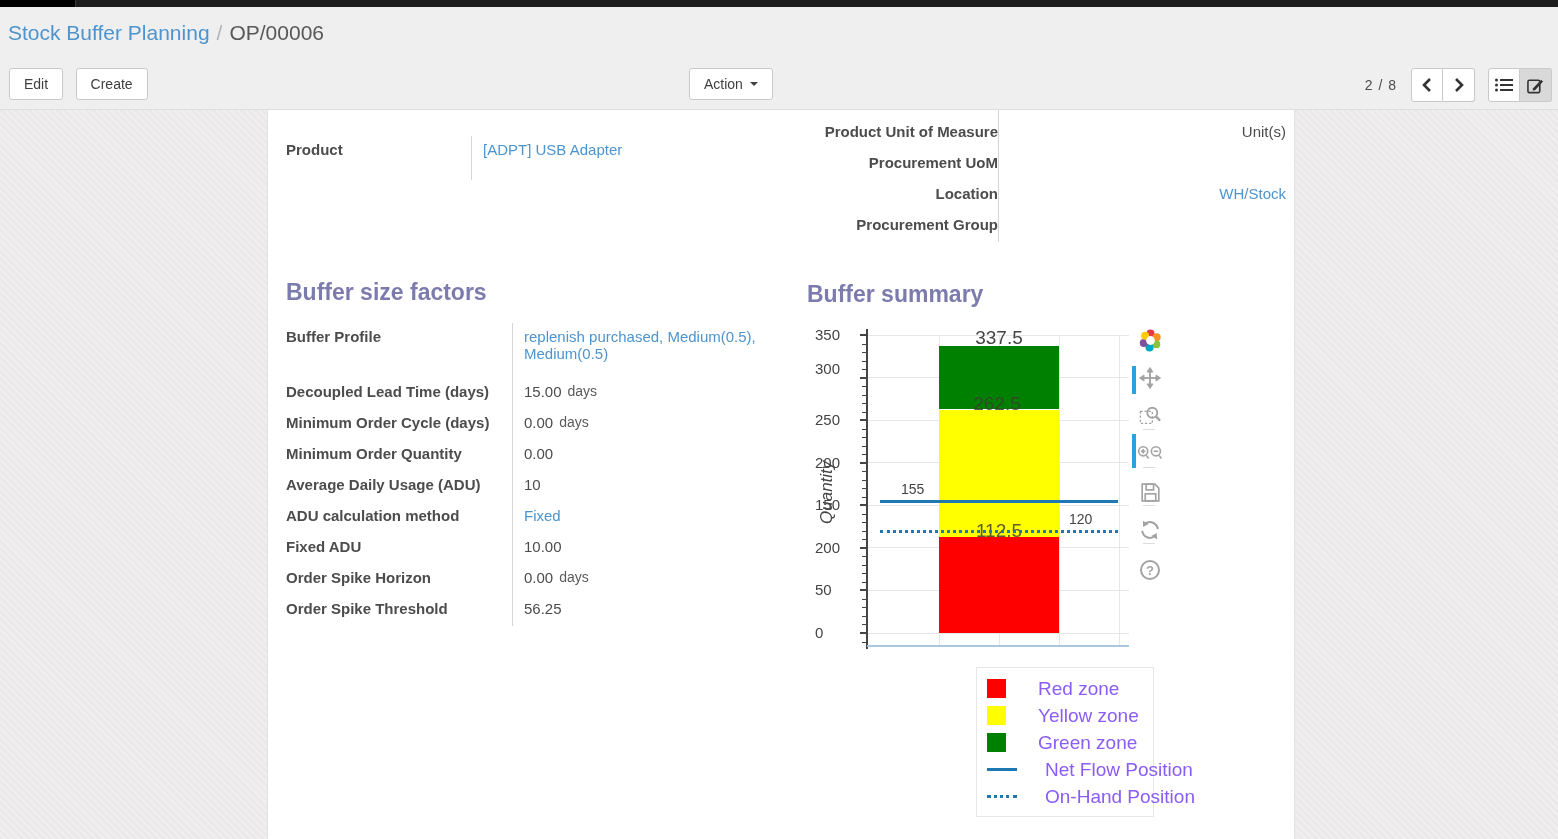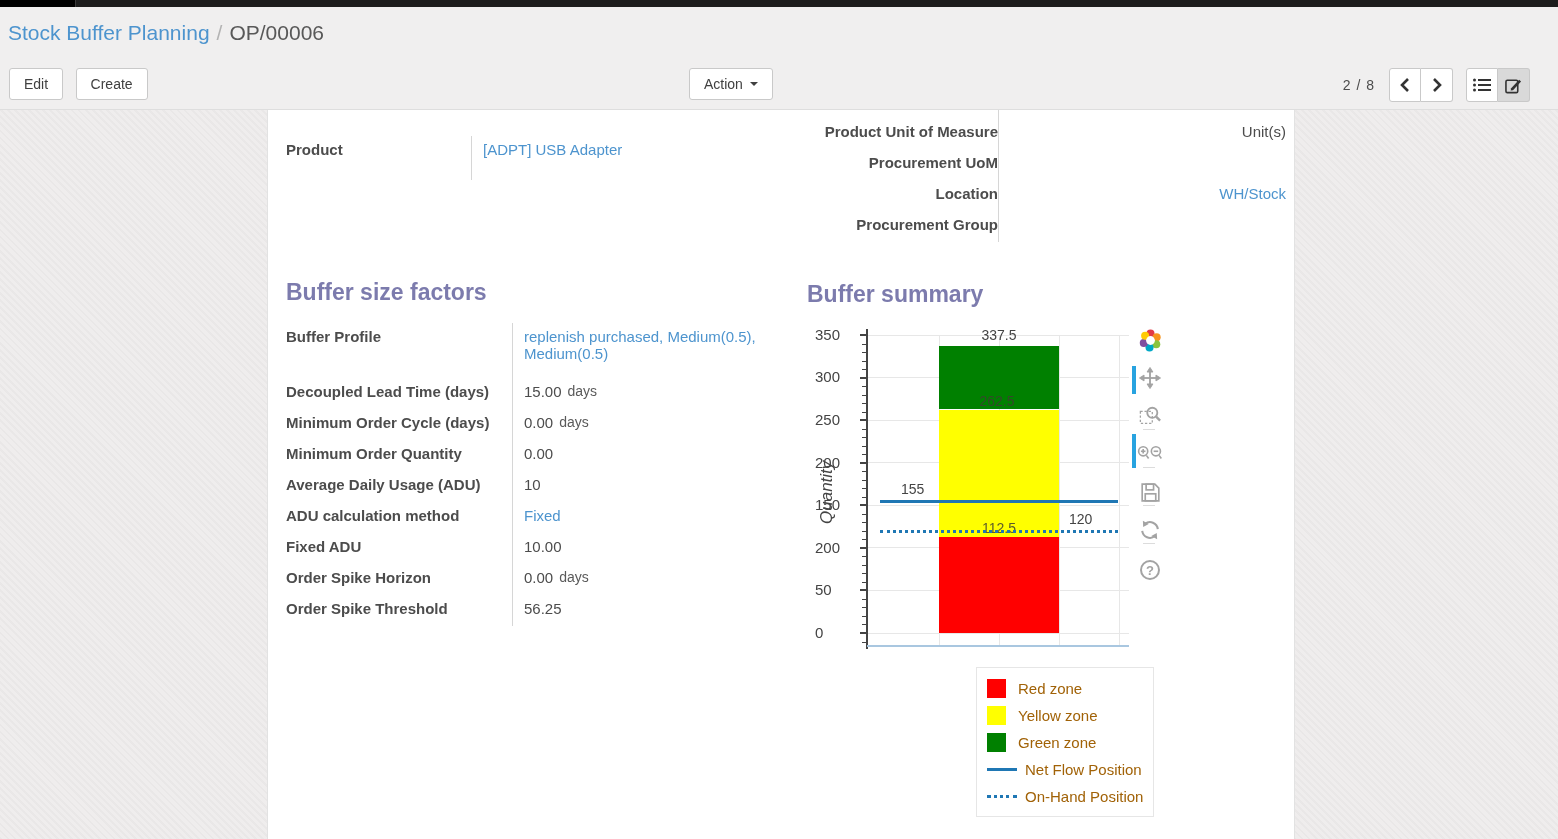--- a/index.html
+++ b/index.html
@@ -22,21 +22,21 @@
     height:32px; padding:0 14px; background:#fff; border:1px solid #c9c9c9;
     border-radius:3px; font-size:14px; color:#404040; cursor:pointer;
     font-family:"Liberation Sans", sans-serif; }
   .btn + .btn { margin-left:8px; }
   .left-buttons  { position:absolute; left:9px;  top:61px; }
   .action-wrap   { position:absolute; left:689px; top:61px; }
   .caret { display:inline-block; width:0; height:0; margin-left:7px;
     border-left:4px solid transparent; border-right:4px solid transparent;
     border-top:4px solid #404040; }
 
-  .pager-area { position:absolute; right:28px; top:61px; display:flex; align-items:center; }
+  .pager-area { position:absolute; right:6px; top:61px; display:flex; align-items:center; }
   .pager-text { font-size:14px; color:#4c4c4c; margin-right:14px; letter-spacing:1px; }
   .btn-group { display:inline-flex; }
   .btn-group .btn { border-radius:0; margin:0; padding:0; width:32px; height:34px; }
   .btn-group .btn:first-child { border-radius:3px 0 0 3px; }
   .btn-group .btn:last-child  { border-radius:0 3px 3px 0; border-left:none; }
   .btn-group { margin-right:13px; }
   .btn-group:last-child { margin-right:0; }
   .btn.active { background:#d9d9d9; }
 
   
@@ -59,38 +59,38 @@
   
   .chart-area { position:absolute; left:533px; top:205px; width:420px; height:510px; }
   .chart-area .abs { position:absolute; }
   .grid-h { background:#e7e7e7; height:1px; }
   .grid-v { background:#e7e7e7; width:1px; }
   .y-axis-line { width:2px; background:#444; }
   .tick { background:#444; }
   .tick-label { font-size:15px; color:#444; text-align:left; width:42px; }
   .y-title { font-size:17px; font-style:italic; color:#444;
     transform:rotate(-90deg); transform-origin:center; white-space:nowrap; }
-  .zone-label { font-size:14px; color:#444; text-align:center; width:120px; }
+  .zone-label { font-size:19px; color:#444; text-align:center; width:120px; }
   .chart-line-label { font-size:14px; color:#444; }
   .x-axis-line { height:2px; background:#a9c7e0; }
 
   
   .modebar-btn { position:absolute; width:26px; height:26px; display:flex;
     align-items:center; justify-content:center; cursor:pointer; }
   .modebar-sep { position:absolute; width:12px; height:1px; background:#dcdcdc; }
   .mb-help { width:20px; height:20px; border:2px solid #a3a3a3; border-radius:50%;
     color:#a3a3a3; font-size:13px; font-weight:bold; display:flex; align-items:center; justify-content:center; }
   .blue-accent { position:absolute; width:4px; background:#28a3e0; }
 
   
   .legend-box { position:absolute; background:#fff; border:1px solid #e6e6e6; padding:7px 10px 6px 10px; }
   .legend-row { display:flex; align-items:center; height:27px; cursor:pointer; }
   .legend-swatch { width:19px; height:19px; margin-right:12px; flex:0 0 auto; }
   .legend-line { width:30px; height:0; margin-right:8px; flex:0 0 auto; }
-  .legend-text { font-size:15px; color:#a16207; white-space:nowrap; }
+  .legend-text { font-size:19px; color:#8b5cf6; white-space:nowrap;margin-left:20px; }
 </style>
 </head>
 <body>
 
 <div class="topbar">
   <div class="topbar-active"></div>
 </div>
 
 <div class="control-panel">
   <div class="breadcrumb">
@@ -232,21 +232,21 @@
         <div class="abs tick" style="left: 59px; top: 189.286px; width: 7px; height: 2px;"></div>
         <div class="abs tick-label" style="left: 14px; top: 181.286px;">150</div>
         <div class="abs grid-h" style="left: 66px; top: 147.214px; width: 262px;"></div>
         <div class="abs tick" style="left: 59px; top: 146.714px; width: 7px; height: 2px;"></div>
         <div class="abs tick-label" style="left: 14px; top: 138.714px;">200</div>
         <div class="abs grid-h" style="left: 66px; top: 104.643px; width: 262px;"></div>
         <div class="abs tick" style="left: 59px; top: 104.143px; width: 7px; height: 2px;"></div>
         <div class="abs tick-label" style="left: 14px; top: 96.1429px;">250</div>
         <div class="abs grid-h" style="left: 66px; top: 62.0714px; width: 262px;"></div>
         <div class="abs tick" style="left: 59px; top: 61.5714px; width: 7px; height: 2px;"></div>
-        <div class="abs tick-label" style="left: 14px; top: 53px;">300</div>
+        <div class="abs tick-label" style="left: 14px; top: 45px;">300</div>
         <div class="abs grid-h" style="left: 66px; top: 19.5px; width: 262px;"></div>
         <div class="abs tick" style="left: 59px; top: 19px; width: 7px; height: 2px;"></div>
         <div class="abs tick-label" style="left: 14px; top: 11px;">350</div>
         <div class="abs tick" style="left: 61px; top: 326.514px; width: 5px; height: 1px;"></div>
         <div class="abs tick" style="left: 61px; top: 309.486px; width: 5px; height: 1px;"></div>
         <div class="abs tick" style="left: 61px; top: 300.971px; width: 5px; height: 1px;"></div>
         <div class="abs tick" style="left: 61px; top: 292.457px; width: 5px; height: 1px;"></div>
         <div class="abs tick" style="left: 61px; top: 283.943px; width: 5px; height: 1px;"></div>
         <div class="abs tick" style="left: 61px; top: 266.914px; width: 5px; height: 1px;"></div>
         <div class="abs tick" style="left: 61px; top: 258.4px; width: 5px; height: 1px;"></div>

